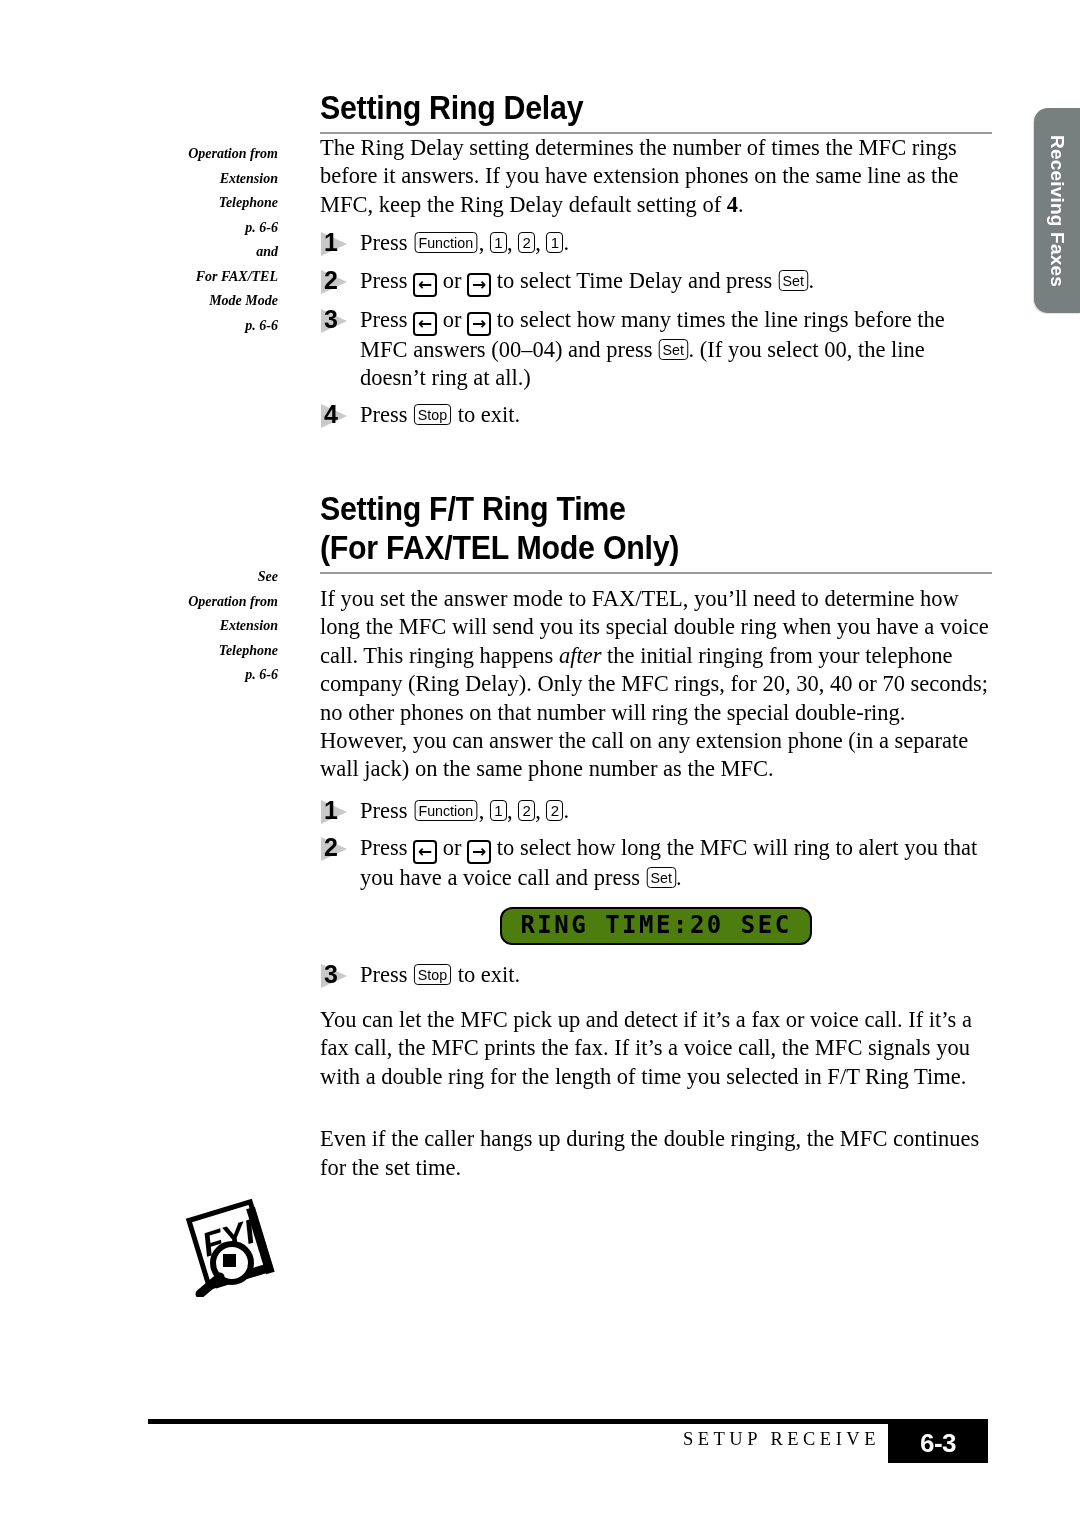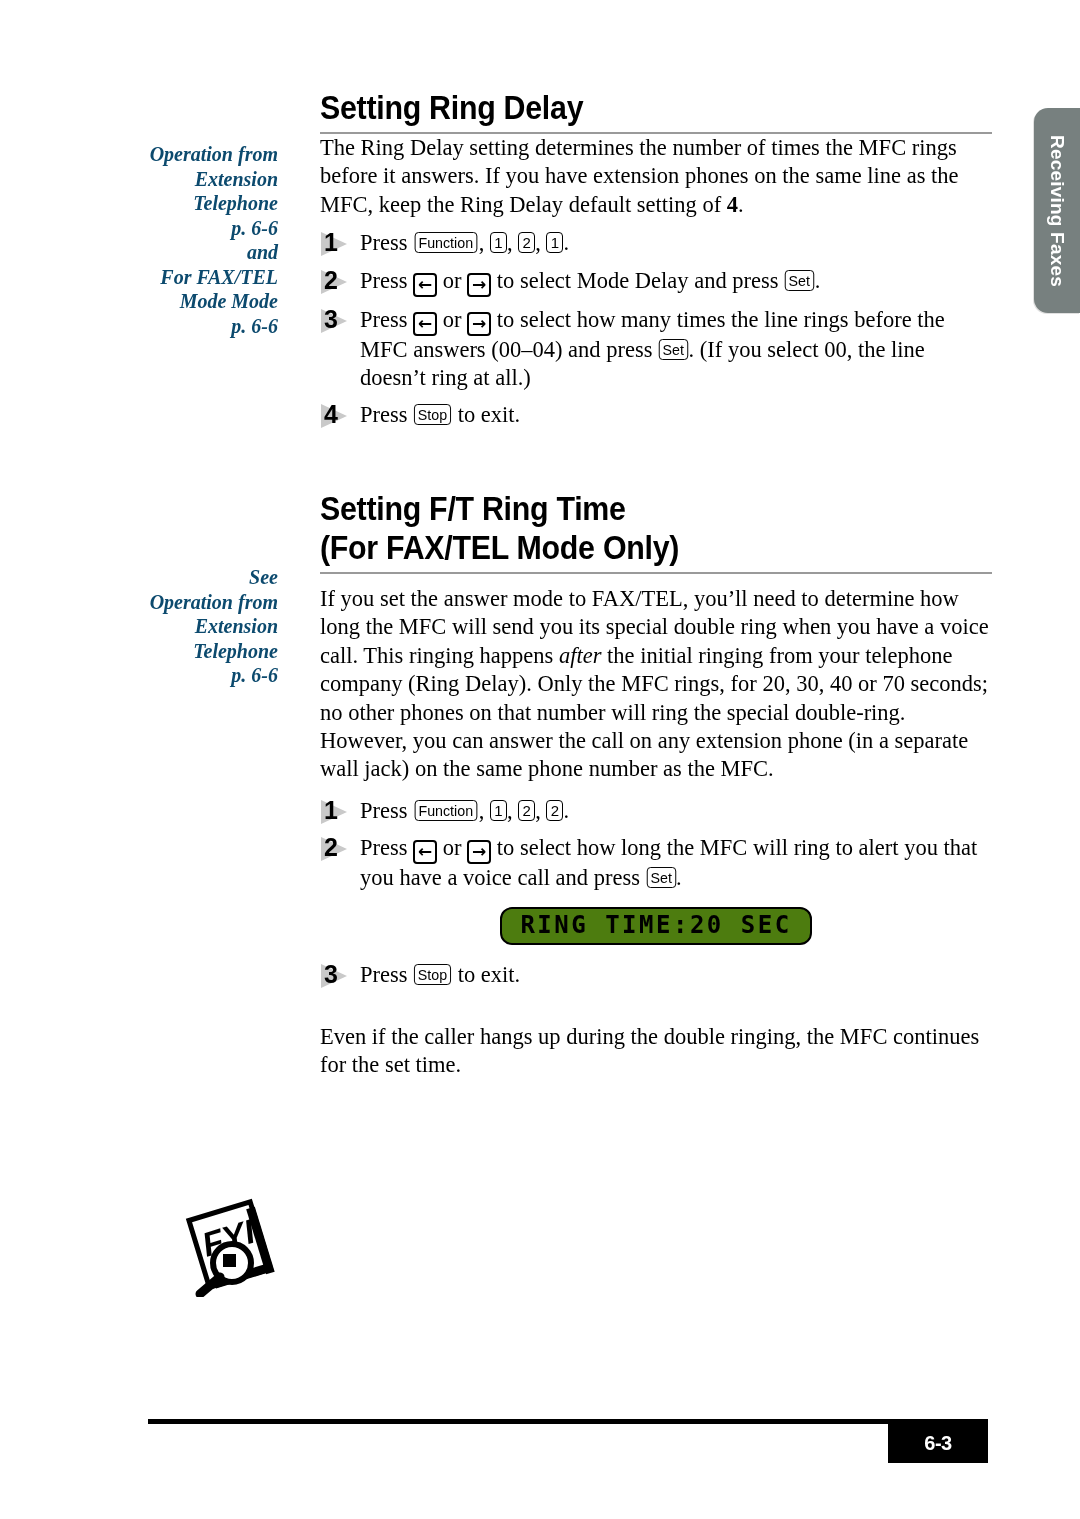--- a/index.html
+++ b/index.html
@@ -87,24 +87,24 @@
     text-align: left;
   }
   .bold { font-weight: bold; }
   .ital { font-style: italic; }
 
   
   .note {
     font-family: "Liberation Serif", serif;
     font-style: italic;
     font-weight: bold;
-    font-size: 20px;
+    font-size: 14px;
     line-height: 24.5px;
     text-align: right;
-    color: #0c4a6e;
+    color: #000000;
   }
 
   
   .steps { margin: 0; padding: 0; list-style: none; }
   .step {
     position: relative;
     padding-left: 40px;
     margin-bottom: 9px;
     font-size: 22.5px;
     line-height: 28.4px;
@@ -230,21 +230,21 @@
   .footer-page {
     position: absolute;
     left: 888px;
     top: 1423px;
     width: 100px;
     height: 40px;
     background: #000;
     color: #fff;
     font-family: "Liberation Sans", sans-serif;
     font-weight: bold;
-    font-size: 20px;
+    font-size: 26px;
     line-height: 40px;
     text-align: center;
     letter-spacing: -0.5px;
   }
 </style>
 </head>
 <body>
 
 <div class="side-tab">
   <span class="side-tab-label">Receiving Faxes</span>
@@ -278,21 +278,21 @@
           <span class="step-digit">1</span>
         </span>
         <span>Press </span><span class="key">Function</span><span>, </span><span class="key-num">1</span><span>, </span><span class="key-num">2</span><span>, </span><span class="key-num">1</span><span>.</span>
       </li>
 
       <li class="step">
         <span class="step-num">
           <span class="step-flag"></span>
           <span class="step-digit">2</span>
         </span>
-        <span>Press </span><span class="key-arrow">←</span><span> or </span><span class="key-arrow">→</span><span> to select Mode Delay and press </span><span class="key">Set</span><span>.</span>
+        <span>Press </span><span class="key-arrow">←</span><span> or </span><span class="key-arrow">→</span><span> to select Time Delay and press </span><span class="key">Set</span><span>.</span>
       </li>
 
       <li class="step">
         <span class="step-num">
           <span class="step-flag"></span>
           <span class="step-digit">3</span>
         </span>
         <span>Press </span><span class="key-arrow">←</span><span> or </span><span class="key-arrow">→</span><span> to select how many times the line rings before the MFC answers (00–04) and press </span><span class="key">Set</span><span>. (If you select 00, the line doesn’t ring at all.)</span>
       </li>
 
@@ -349,20 +349,21 @@
     <ul class="steps">
       <li class="step">
         <span class="step-num">
           <span class="step-flag"></span>
           <span class="step-digit">3</span>
         </span>
         <span>Press </span><span class="key">Stop</span><span> to exit.</span>
       </li>
     </ul>
 
+    <p class="body" style="margin-top:17px;">You can let the MFC pick up and detect if it’s a fax or voice call. If it’s a fax call, the MFC prints the fax. If it’s a voice call, the MFC signals you with a double ring for the length of time you selected in F/T Ring Time.</p>
     <p class="body" style="margin-top:34px;">Even if the caller hangs up during the double ringing, the MFC continues for the set time.</p>
   </div>
 
   <div class="fyi-icon">
     <svg viewBox="0 0 112 100" width="112" height="100" xmlns="http://www.w3.org/2000/svg">
 
       <g transform="rotate(-17 56 48)">
         <rect x="22" y="12" width="64" height="70" fill="#ffffff" stroke="#000000" stroke-width="5"></rect>
 
         <rect x="80" y="18" width="9" height="68" fill="#000000"></rect>
@@ -375,15 +376,16 @@
 
       <g>
         <circle cx="56" cy="66" r="19" fill="#ffffff" stroke="#000000" stroke-width="6"></circle>
         <path d="M44 80 L24 97" stroke="#000000" stroke-width="9" stroke-linecap="round"></path>
         <path d="M47 57 h13 v13 h-13 z" fill="#000000"></path>
       </g>
     </svg>
   </div>
 
   <div class="footer-rule"></div>
+  <div class="footer-label">SETUP RECEIVE</div>
   <div class="footer-page">6-3</div>
 
 </div>
 
 </body></html>

